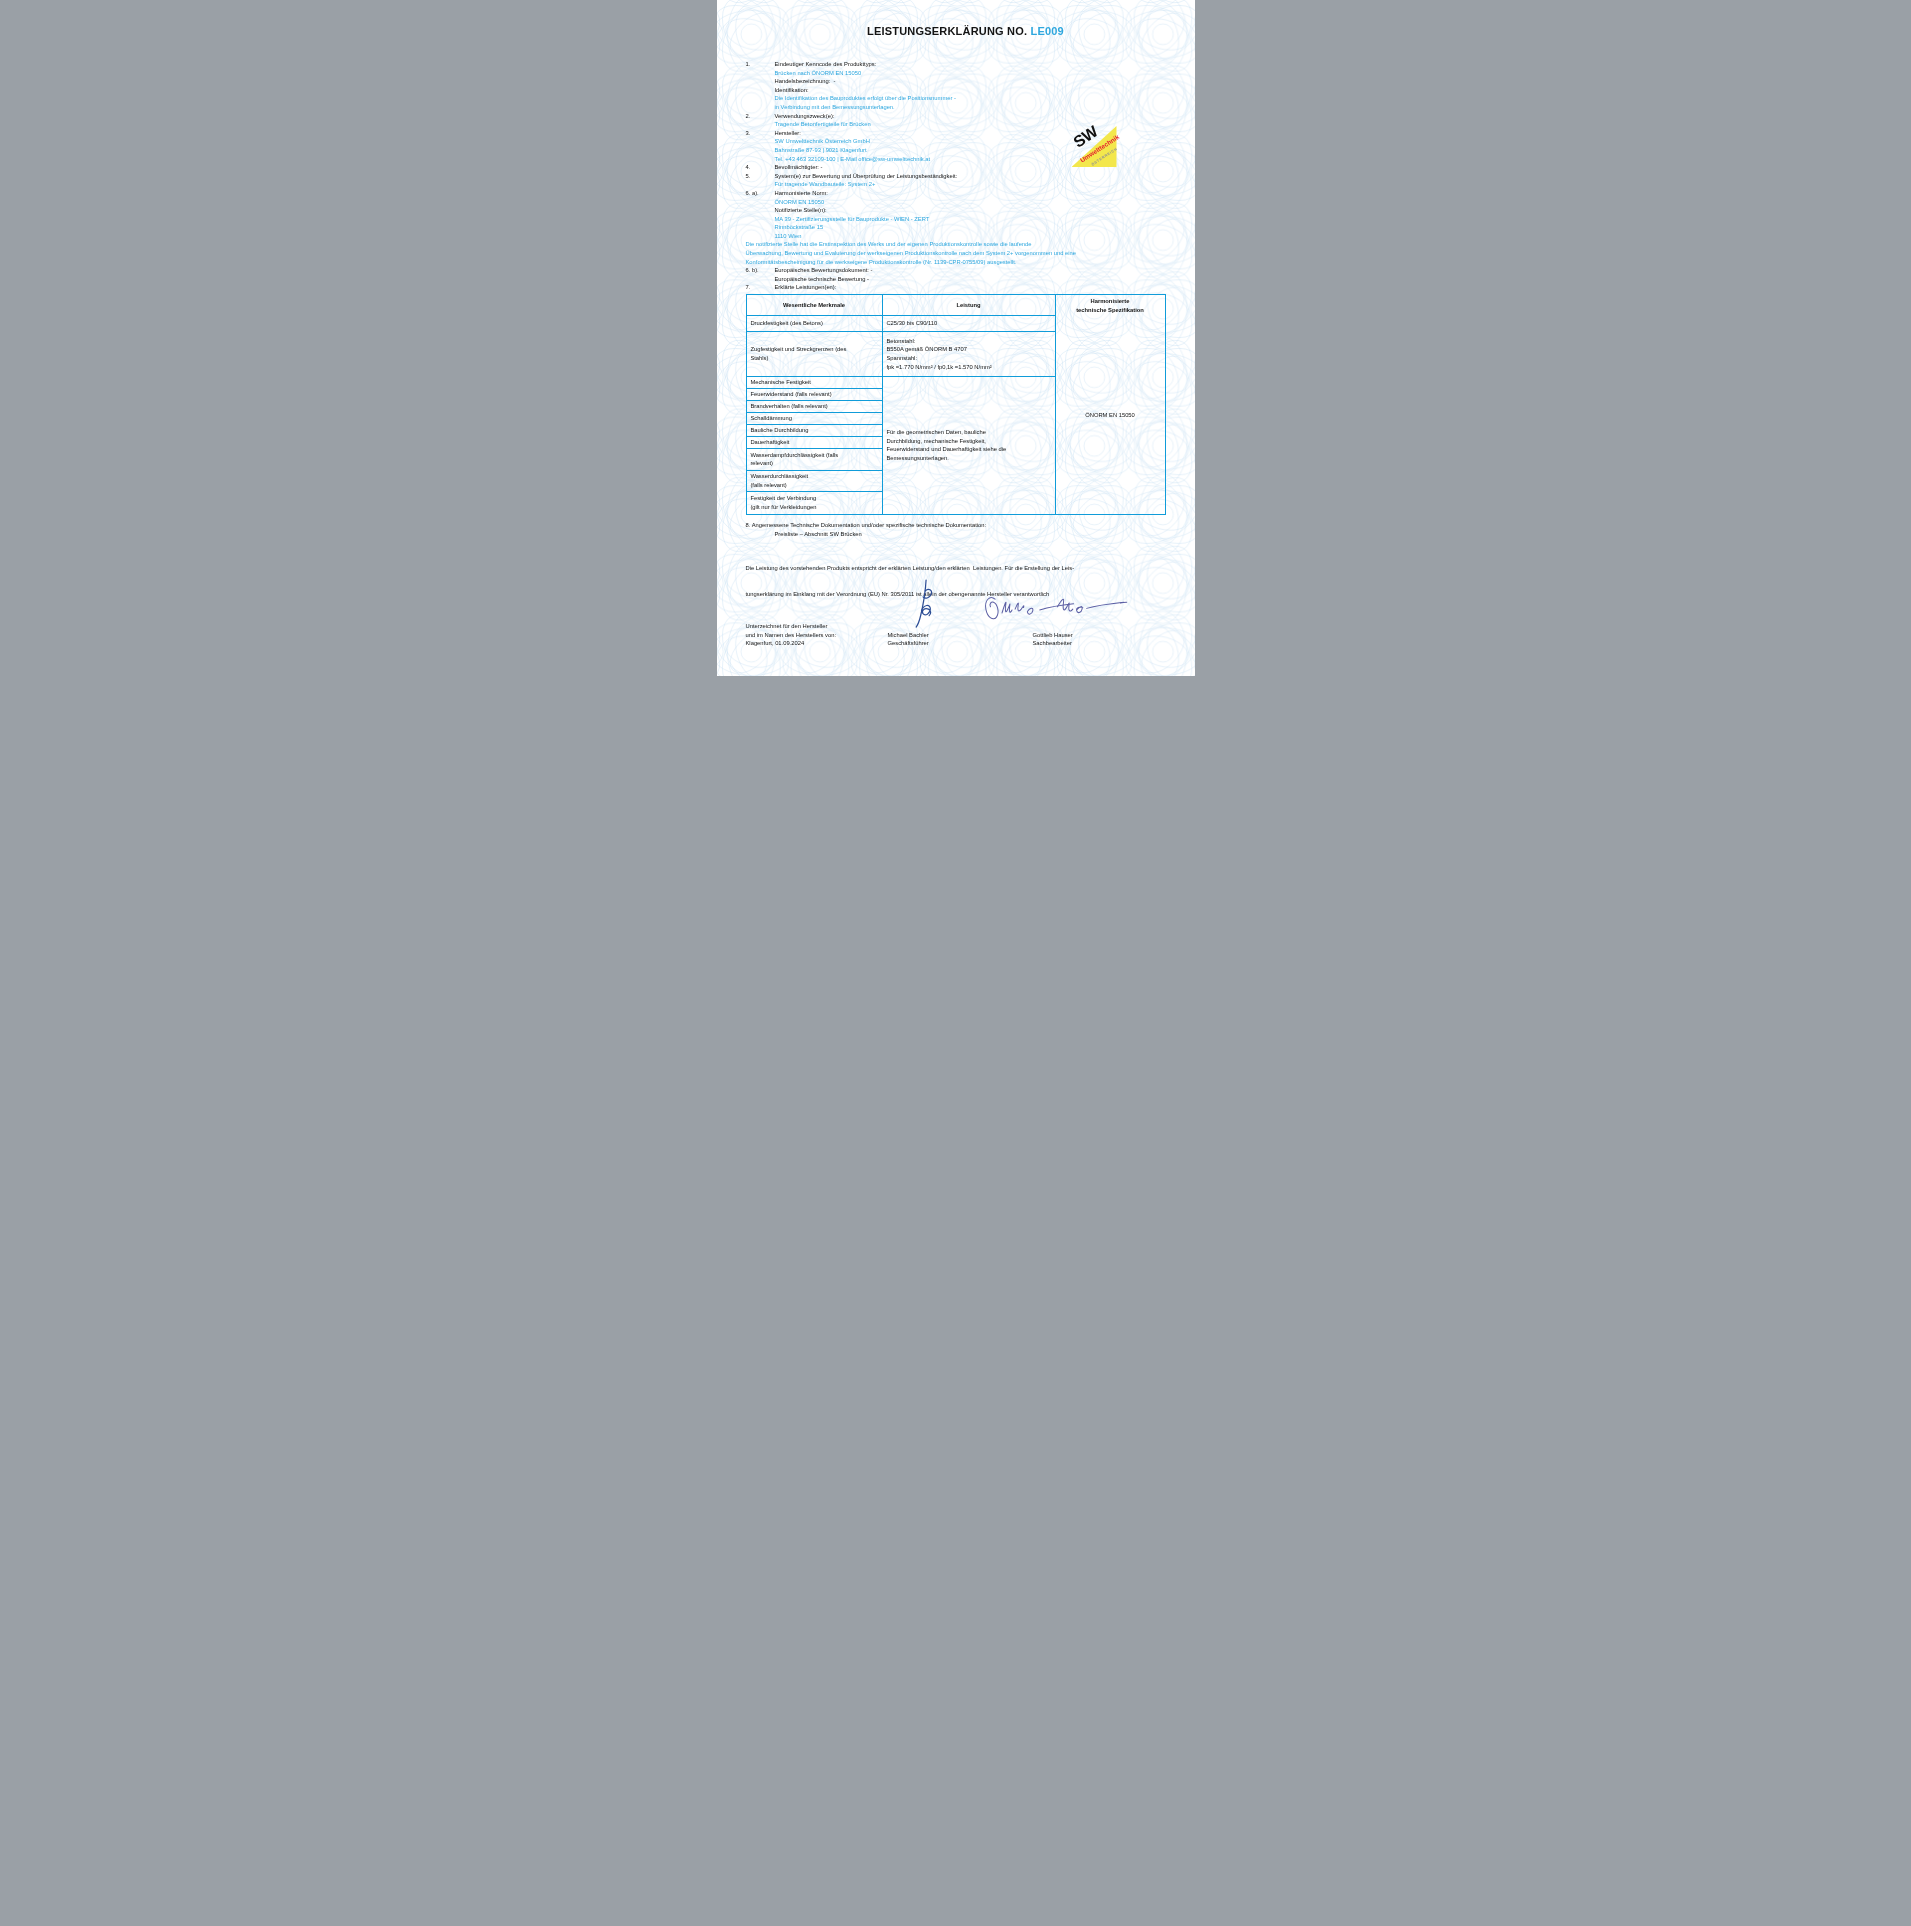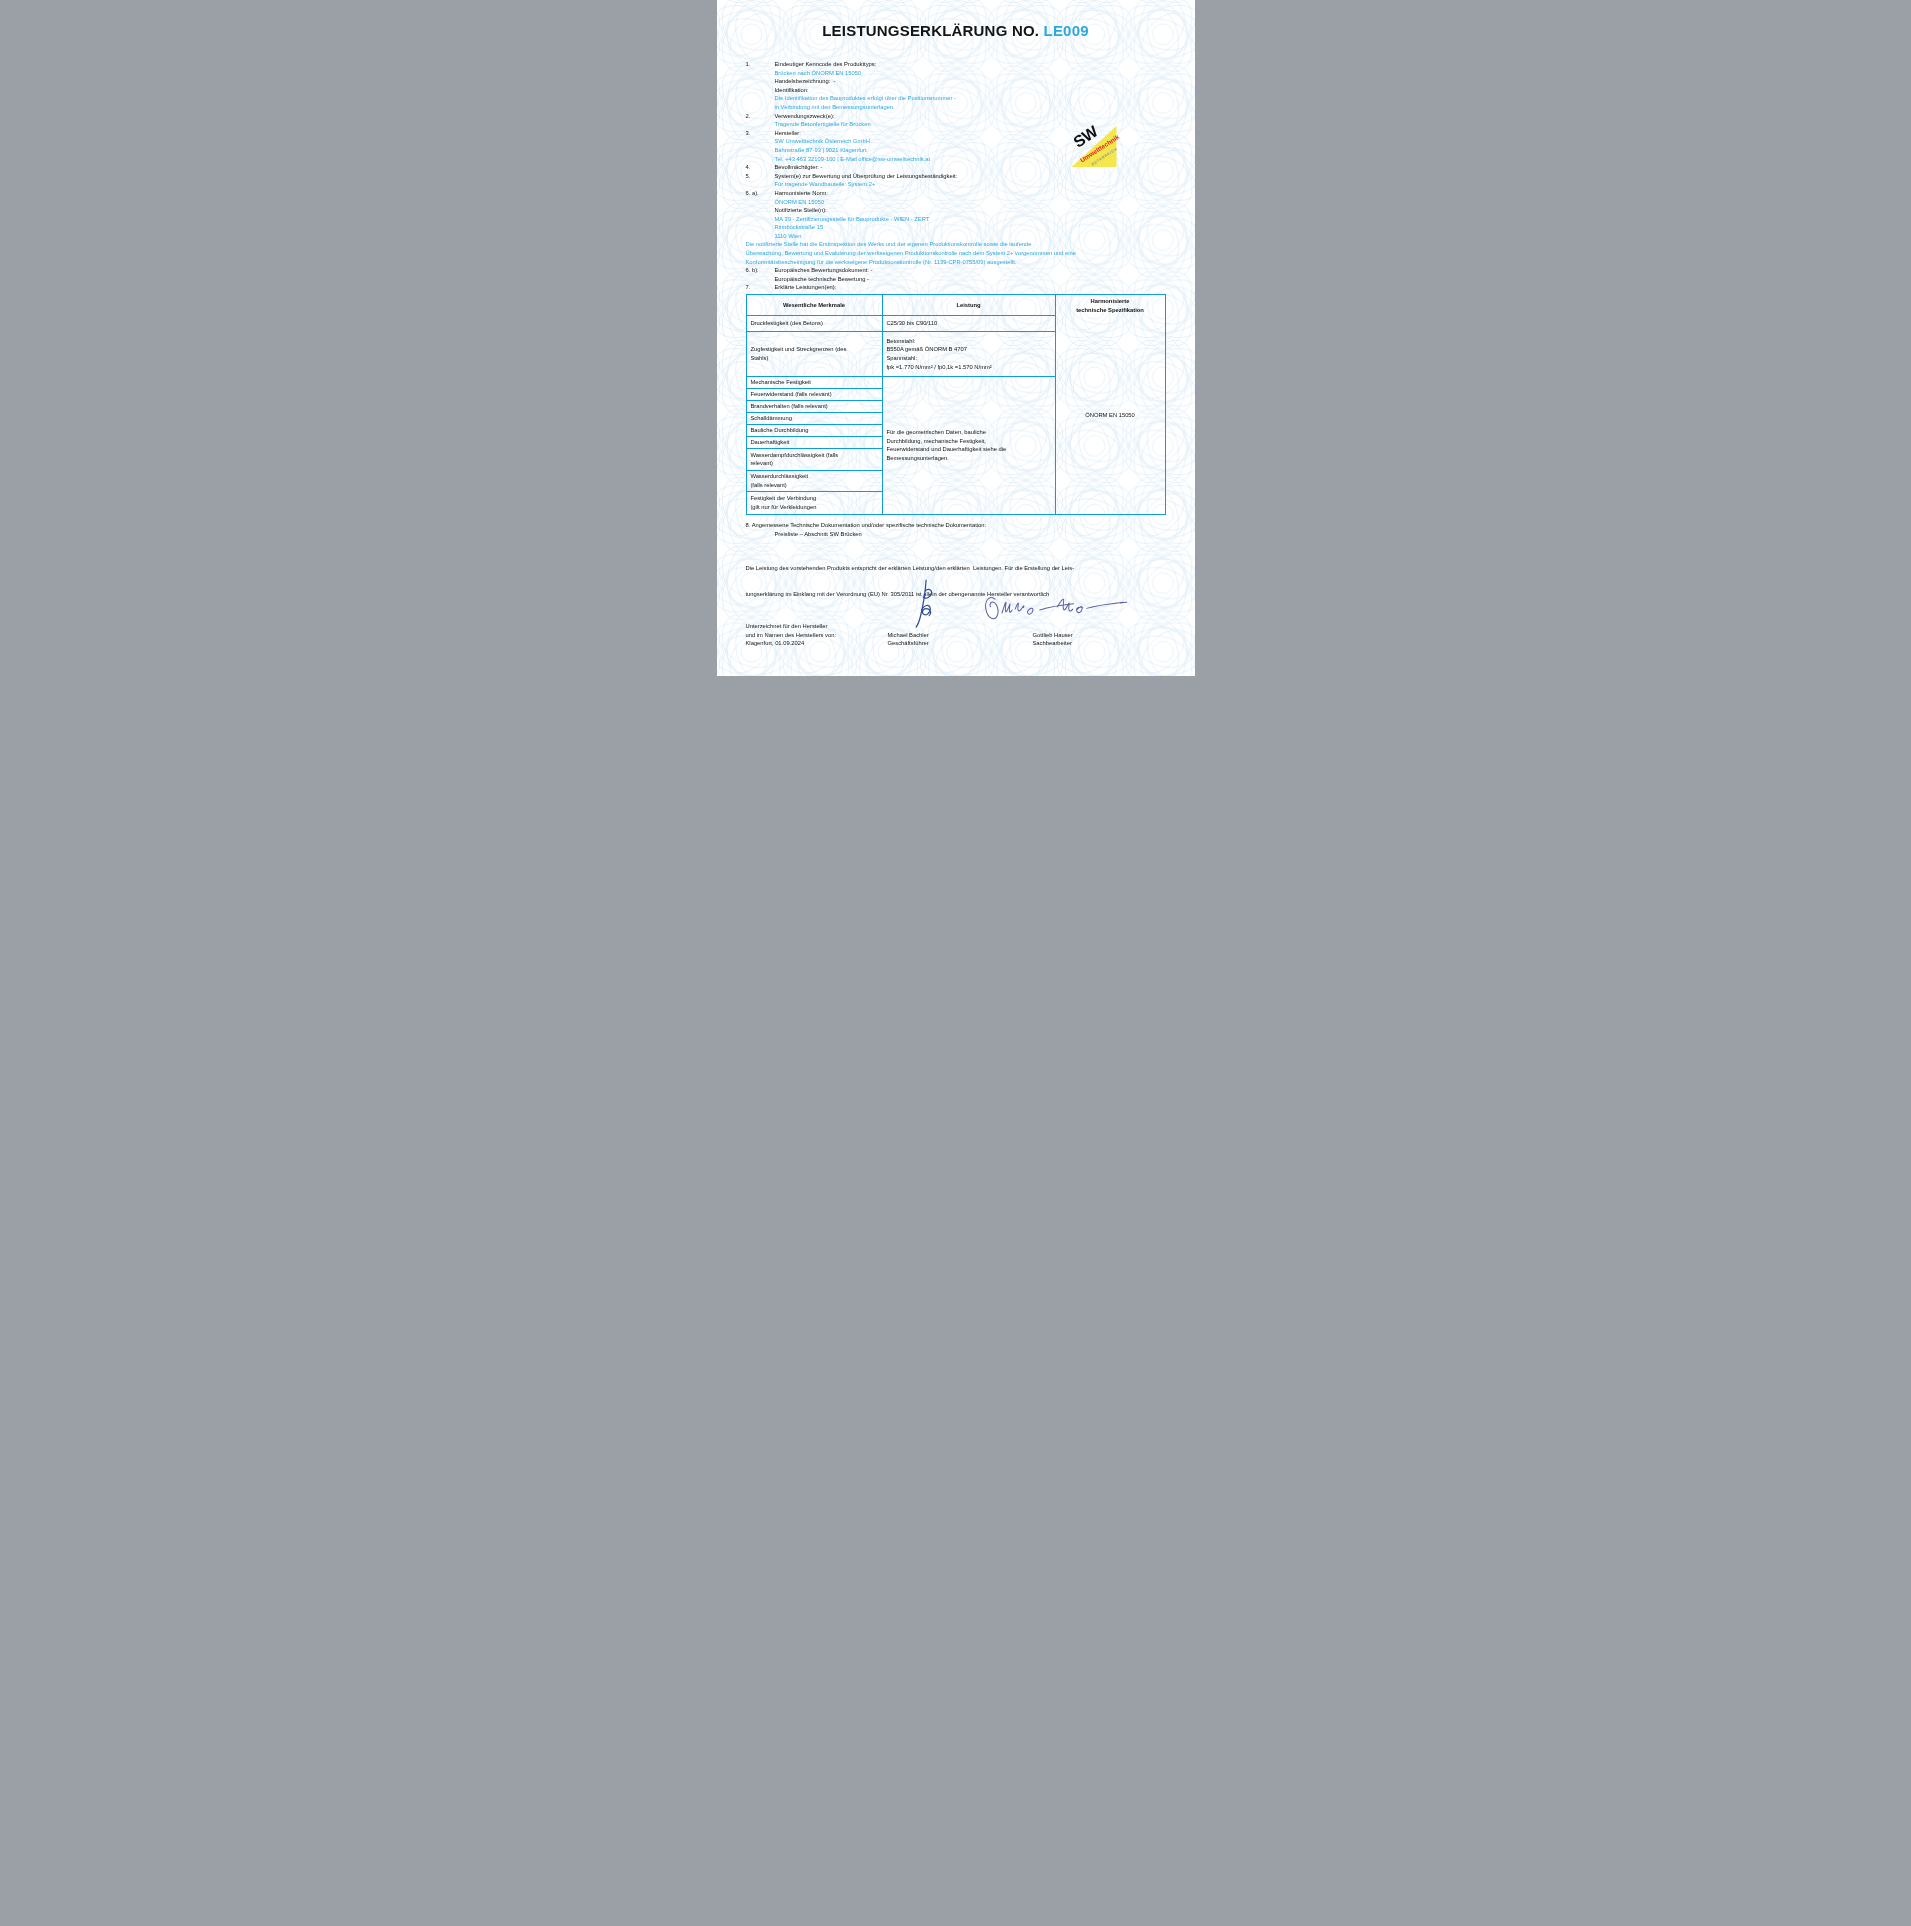--- a/index.html
+++ b/index.html
@@ -11,22 +11,22 @@
   html,body{background:#9aa0a6}
   body{font-family:"Liberation Sans", sans-serif;}
   .page{
     position:relative;width:478px;height:676px;margin:0 auto;
     background:#fff;overflow:hidden;color:var(--ink);
     font-size:5.8px;line-height:8.6px;
   }
   .bg{position:absolute;inset:0;z-index:0}
   .content{position:absolute;inset:0;z-index:1}
 
-  .title{position:absolute;top:24px;left:0;width:100%;text-align:center;
-    font-size:15px;line-height:14.6px;font-weight:bold;letter-spacing:0.2px;white-space:pre}
+  .title{position:absolute;top:24px;left:10px;width:100%;text-align:center;
+    font-size:11px;line-height:14.6px;font-weight:bold;letter-spacing:0.2px;white-space:pre}
   .title .accent{color:var(--accent)}
 
   
   .list{position:absolute;top:60px;left:29px;width:420px}
   .lrow{position:relative;min-height:8.6px}
   .nm{position:absolute;left:0;top:0;white-space:pre}
   .tx{display:block;margin-left:29px;white-space:pre-wrap}
   .tx[data-indent="0"]{margin-left:0}
   .tx[data-color="b"]{color:var(--accent)}
 

